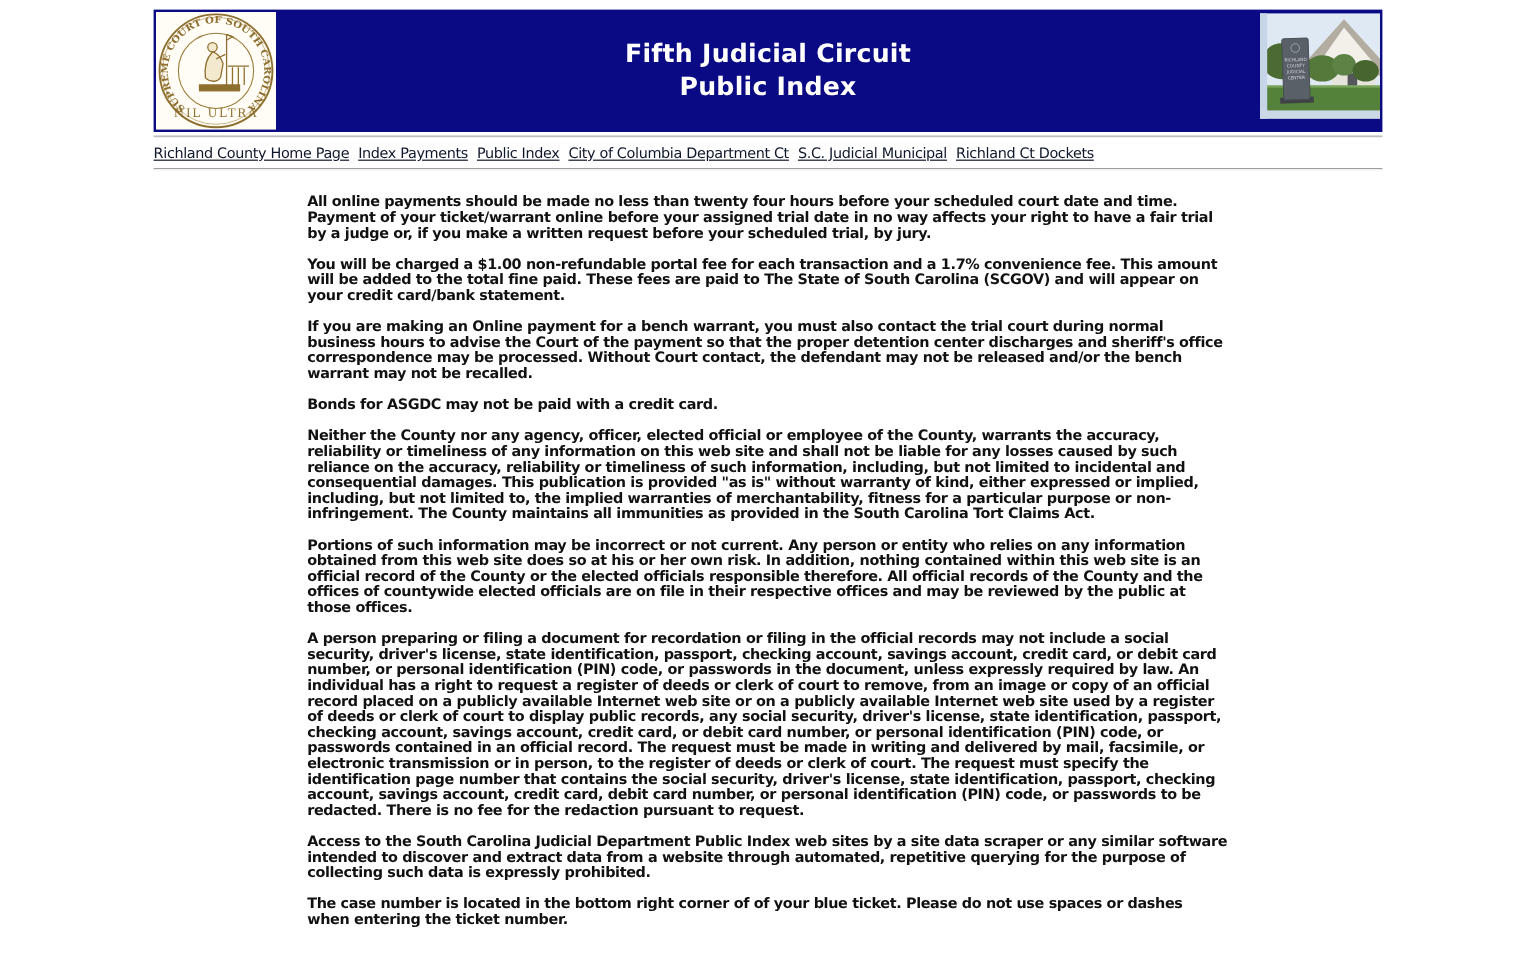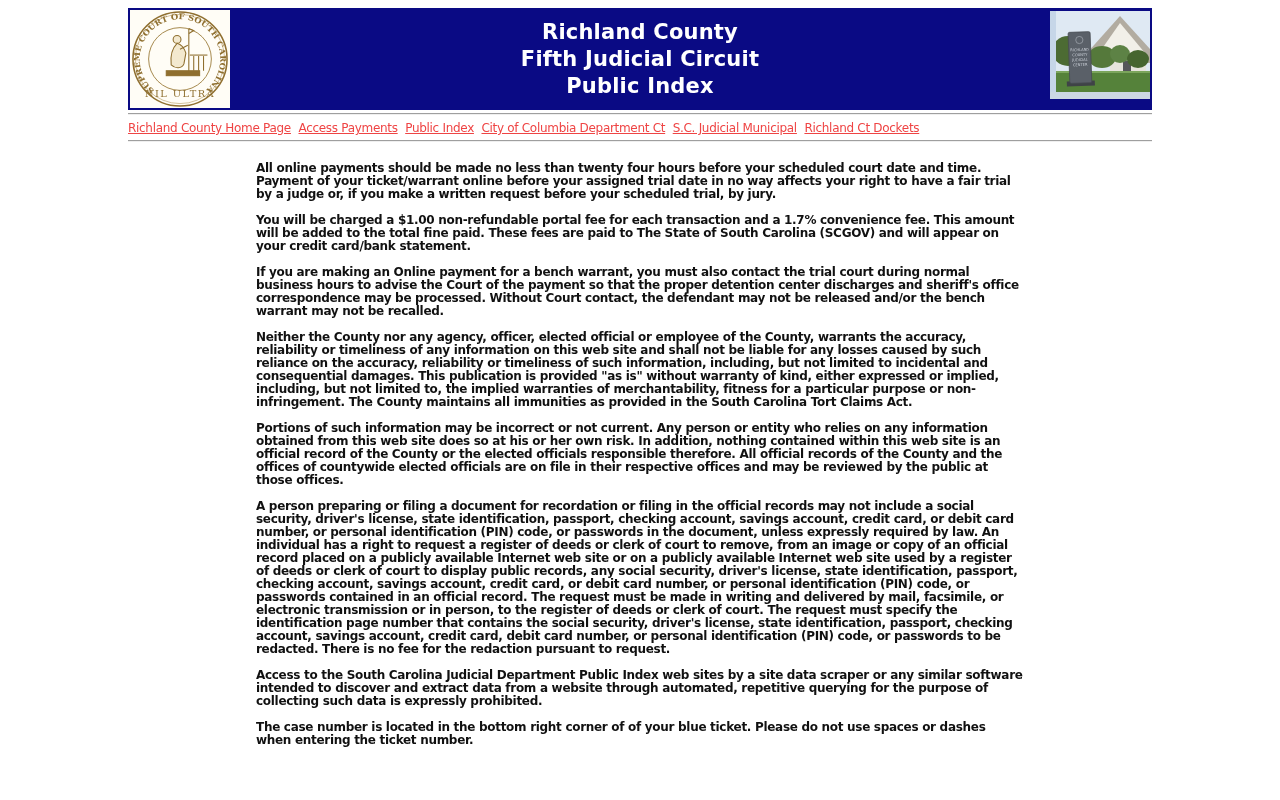--- a/index.html
+++ b/index.html
@@ -51,21 +51,21 @@
   }
   hr.rule-top { margin-top: 3px; }
   .nav-row {
     padding: 6px 0 5px 0;
     font-size: 12px;
     letter-spacing: -0.3px;
     line-height: 14px;
     white-space: nowrap;
   }
   .nav-row a {
-    color: #ef4444;
+    color: #0f172a;
     text-decoration: underline;
     margin-right: 4px;
     cursor: pointer;
   }
 
   
   .content {
     margin: 20px 128px 0 128px;
     color: #111111;
     font-weight: bold;
@@ -103,21 +103,20 @@
           <line x1="64" y1="47" x2="64" y2="62"></line>
           <line x1="69" y1="47" x2="69" y2="62"></line>
           <line x1="74" y1="47" x2="74" y2="62"></line>
           <rect x="36" y="62" width="34" height="5" fill="#8f6f2f"></rect>
         </g>
         <text x="50" y="89" text-anchor="middle" font-family="DejaVu Serif, serif" font-size="10" letter-spacing="1.5" fill="#8f6f2f">NIL ULTRA</text>
       </svg>
     </div>
 
     <div class="masthead-title">
-      <div>Richland County</div>
       <div>Fifth Judicial Circuit</div>
       <div>Public Index</div>
     </div>
 
     <div class="photo-box">
       <svg viewBox="0 0 100 88">
         <rect x="0" y="0" width="100" height="88" fill="#dfe9f3"></rect>
 
         <polygon points="28,52 70,5 100,38 100,52" fill="#b2aca1"></polygon>
         <polygon points="42,52 70,12 95,42 95,52" fill="#f2f0e9"></polygon>
@@ -145,33 +144,34 @@
         <rect x="0" y="0" width="6" height="88" fill="#c6d6e8"></rect>
         <rect x="0" y="81" width="100" height="7" fill="#ccd8e4"></rect>
       </svg>
     </div>
   </header>
 
   <hr class="rule rule-top">
 
   <nav class="nav-row">
     <a href="#">Richland County Home Page</a>
-    <a href="#">Access Payments</a>
+    <a href="#">Index Payments</a>
     <a href="#">Public Index</a>
     <a href="#">City of Columbia Department Ct</a>
     <a href="#">S.C. Judicial Municipal</a>
     <a href="#">Richland Ct Dockets</a>
   </nav>
 
   <hr class="rule">
 
   <main class="content">
     <p>All online payments should be made no less than twenty four hours before your scheduled court date and time. Payment of your ticket/warrant online before your assigned trial date in no way affects your right to have a fair trial by a judge or, if you make a written request before your scheduled trial, by jury.</p>
     <p>You will be charged a $1.00 non-refundable portal fee for each transaction and a 1.7% convenience fee. This amount will be added to the total fine paid. These fees are paid to The State of South Carolina (SCGOV) and will appear on your credit card/bank statement.</p>
     <p>If you are making an Online payment for a bench warrant, you must also contact the trial court during normal business hours to advise the Court of the payment so that the proper detention center discharges and sheriff's office correspondence may be processed. Without Court contact, the defendant may not be released and/or the bench warrant may not be recalled.</p>
+    <p>Bonds for ASGDC may not be paid with a credit card.</p>
     <p>Neither the County nor any agency, officer, elected official or employee of the County, warrants the accuracy, reliability or timeliness of any information on this web site and shall not be liable for any losses caused by such reliance on the accuracy, reliability or timeliness of such information, including, but not limited to incidental and consequential damages. This publication is provided "as is" without warranty of kind, either expressed or implied, including, but not limited to, the implied warranties of merchantability, fitness for a particular purpose or non-infringement. The County maintains all immunities as provided in the South Carolina Tort Claims Act.</p>
     <p>Portions of such information may be incorrect or not current. Any person or entity who relies on any information obtained from this web site does so at his or her own risk. In addition, nothing contained within this web site is an official record of the County or the elected officials responsible therefore. All official records of the County and the offices of countywide elected officials are on file in their respective offices and may be reviewed by the public at those offices.</p>
     <p>A person preparing or filing a document for recordation or filing in the official records may not include a social security, driver's license, state identification, passport, checking account, savings account, credit card, or debit card number, or personal identification (PIN) code, or passwords in the document, unless expressly required by law. An individual has a right to request a register of deeds or clerk of court to remove, from an image or copy of an official record placed on a publicly available Internet web site or on a publicly available Internet web site used by a register of deeds or clerk of court to display public records, any social security, driver's license, state identification, passport, checking account, savings account, credit card, or debit card number, or personal identification (PIN) code, or passwords contained in an official record. The request must be made in writing and delivered by mail, facsimile, or electronic transmission or in person, to the register of deeds or clerk of court. The request must specify the identification page number that contains the social security, driver's license, state identification, passport, checking account, savings account, credit card, debit card number, or personal identification (PIN) code, or passwords to be redacted. There is no fee for the redaction pursuant to request.</p>
     <p class="gap-lg">Access to the South Carolina Judicial Department Public Index web sites by a site data scraper or any similar software intended to discover and extract data from a website through automated, repetitive querying for the purpose of collecting such data is expressly prohibited.</p>
     <p class="gap-lg">The case number is located in the bottom right corner of of your blue ticket. Please do not use spaces or dashes when entering the ticket number.</p>
   </main>
 
 </div>
 
 </body></html>

